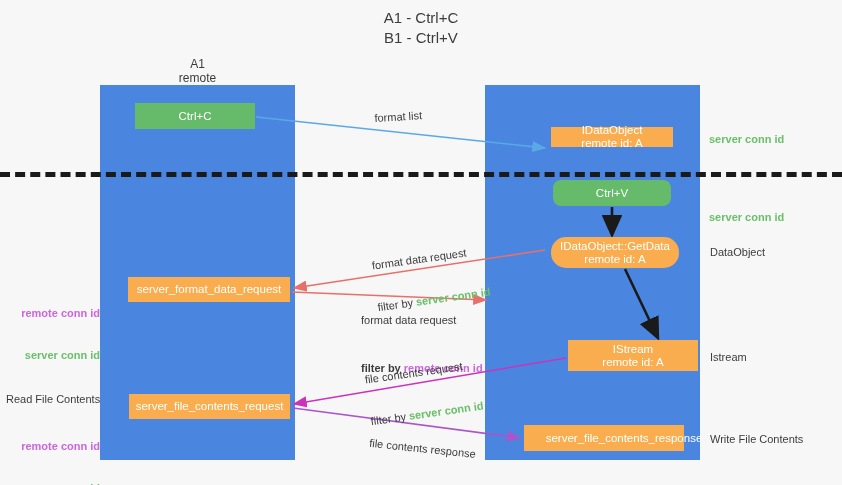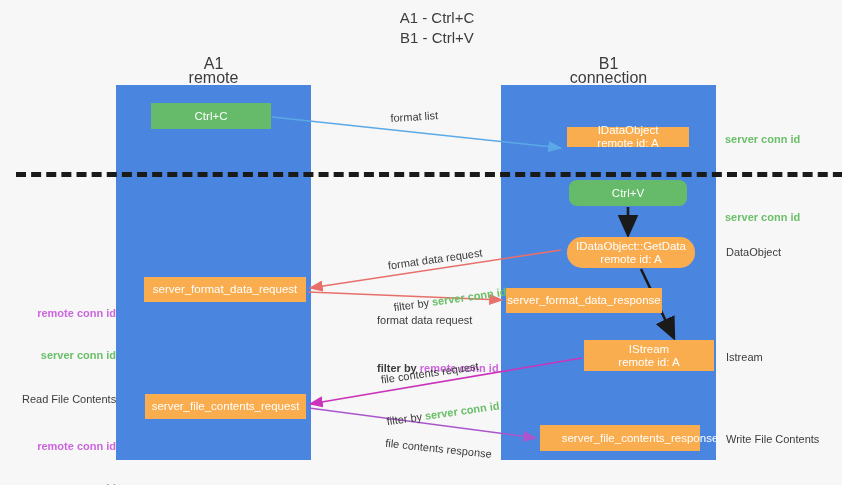--- a/index.html
+++ b/index.html
@@ -1,29 +1,29 @@
 <!DOCTYPE html>
 <html><head>
 <meta charset="utf-8">
 <style>
   html,body{margin:0;padding:0;background:#f7f7f7;}
   body{width:842px;height:485px;position:relative;overflow:hidden;
        font-family:"Liberation Sans","DejaVu Sans",sans-serif;
        color:#3c3c3c;}
-  .canvas{position:absolute;inset:0;margin-left:16px;}
+  .canvas{position:absolute;inset:0;}
   svg.wires{position:absolute;left:0;top:0;width:842px;height:485px;overflow:visible;}
 
   .title{position:absolute;left:0;top:8px;width:842px;text-align:center;
          font-size:15px;line-height:20px;color:#3c3c3c;white-space:pre;}
 
   .lane{position:absolute;background:#4a86e0;}
   .lane-a{left:100px;top:85px;width:195px;height:375px;}
   .lane-b{left:485px;top:85px;width:215px;height:375px;}
 
-  .lane-head{position:absolute;text-align:center;font-size:16px;line-height:14px;
+  .lane-head{position:absolute;text-align:center;font-size:12px;line-height:14px;
              color:#3c3c3c;white-space:pre;}
   .head-a{left:115px;top:57px;width:165px;}
   .head-b{left:525px;top:57px;width:135px;}
 
   .box{position:absolute;box-sizing:border-box;display:flex;align-items:center;
        justify-content:center;text-align:center;color:#ffffff;font-size:11.5px;
        line-height:13px;white-space:pre;padding:2px 4px;}
   .orange{background:#f9ad4e;}
   .green{background:#66bb6a;}
 
@@ -65,22 +65,20 @@
 </head>
 <body>
 
 <div class="canvas">
 
   <div class="title">A1 - Ctrl+C
 B1 - Ctrl+V</div>
 
   <div class="lane-head head-a">A1
 remote</div>
-  <div class="lane-head head-b">B1
-connection</div>
 
   <div class="lane lane-a"></div>
   <div class="lane lane-b"></div>
 
   <svg class="wires">
     <defs>
       <marker id="ar-blue" markerWidth="9" markerHeight="7" refX="8" refY="3.5" orient="auto">
         <polygon points="0 0, 9 3.5, 0 7" fill="#5aa9e6"></polygon>
       </marker>
       <marker id="ar-red" markerWidth="9" markerHeight="7" refX="8" refY="3.5" orient="auto">
@@ -118,21 +116,20 @@
   <div class="box green b-ctrlv">Ctrl+V</div>
 
   <div class="box orange b-idataobject">IDataObject
 remote id: A</div>
   <div class="box orange b-getdata">IDataObject::GetData
 remote id: A</div>
   <div class="box orange b-istream">IStream
 remote id: A</div>
 
   <div class="box orange b-sfdreq">server_format_data_request</div>
-  <div class="box orange b-sfdres">server_format_data_response</div>
   <div class="box orange b-sfcreq">server_file_contents_request</div>
   <div class="box orange b-sfcres">server_file_contents_response</div>
 
   <div class="lbl green-t r-serverconn1">server conn id</div>
   <div class="lbl green-t r-serverconn2">server conn id</div>
   <div class="lbl r-dataobject">DataObject</div>
   <div class="lbl r-istream">Istream</div>
   <div class="lbl r-write">Write File Contents</div>
 
   <div class="lbl l-conn1">

